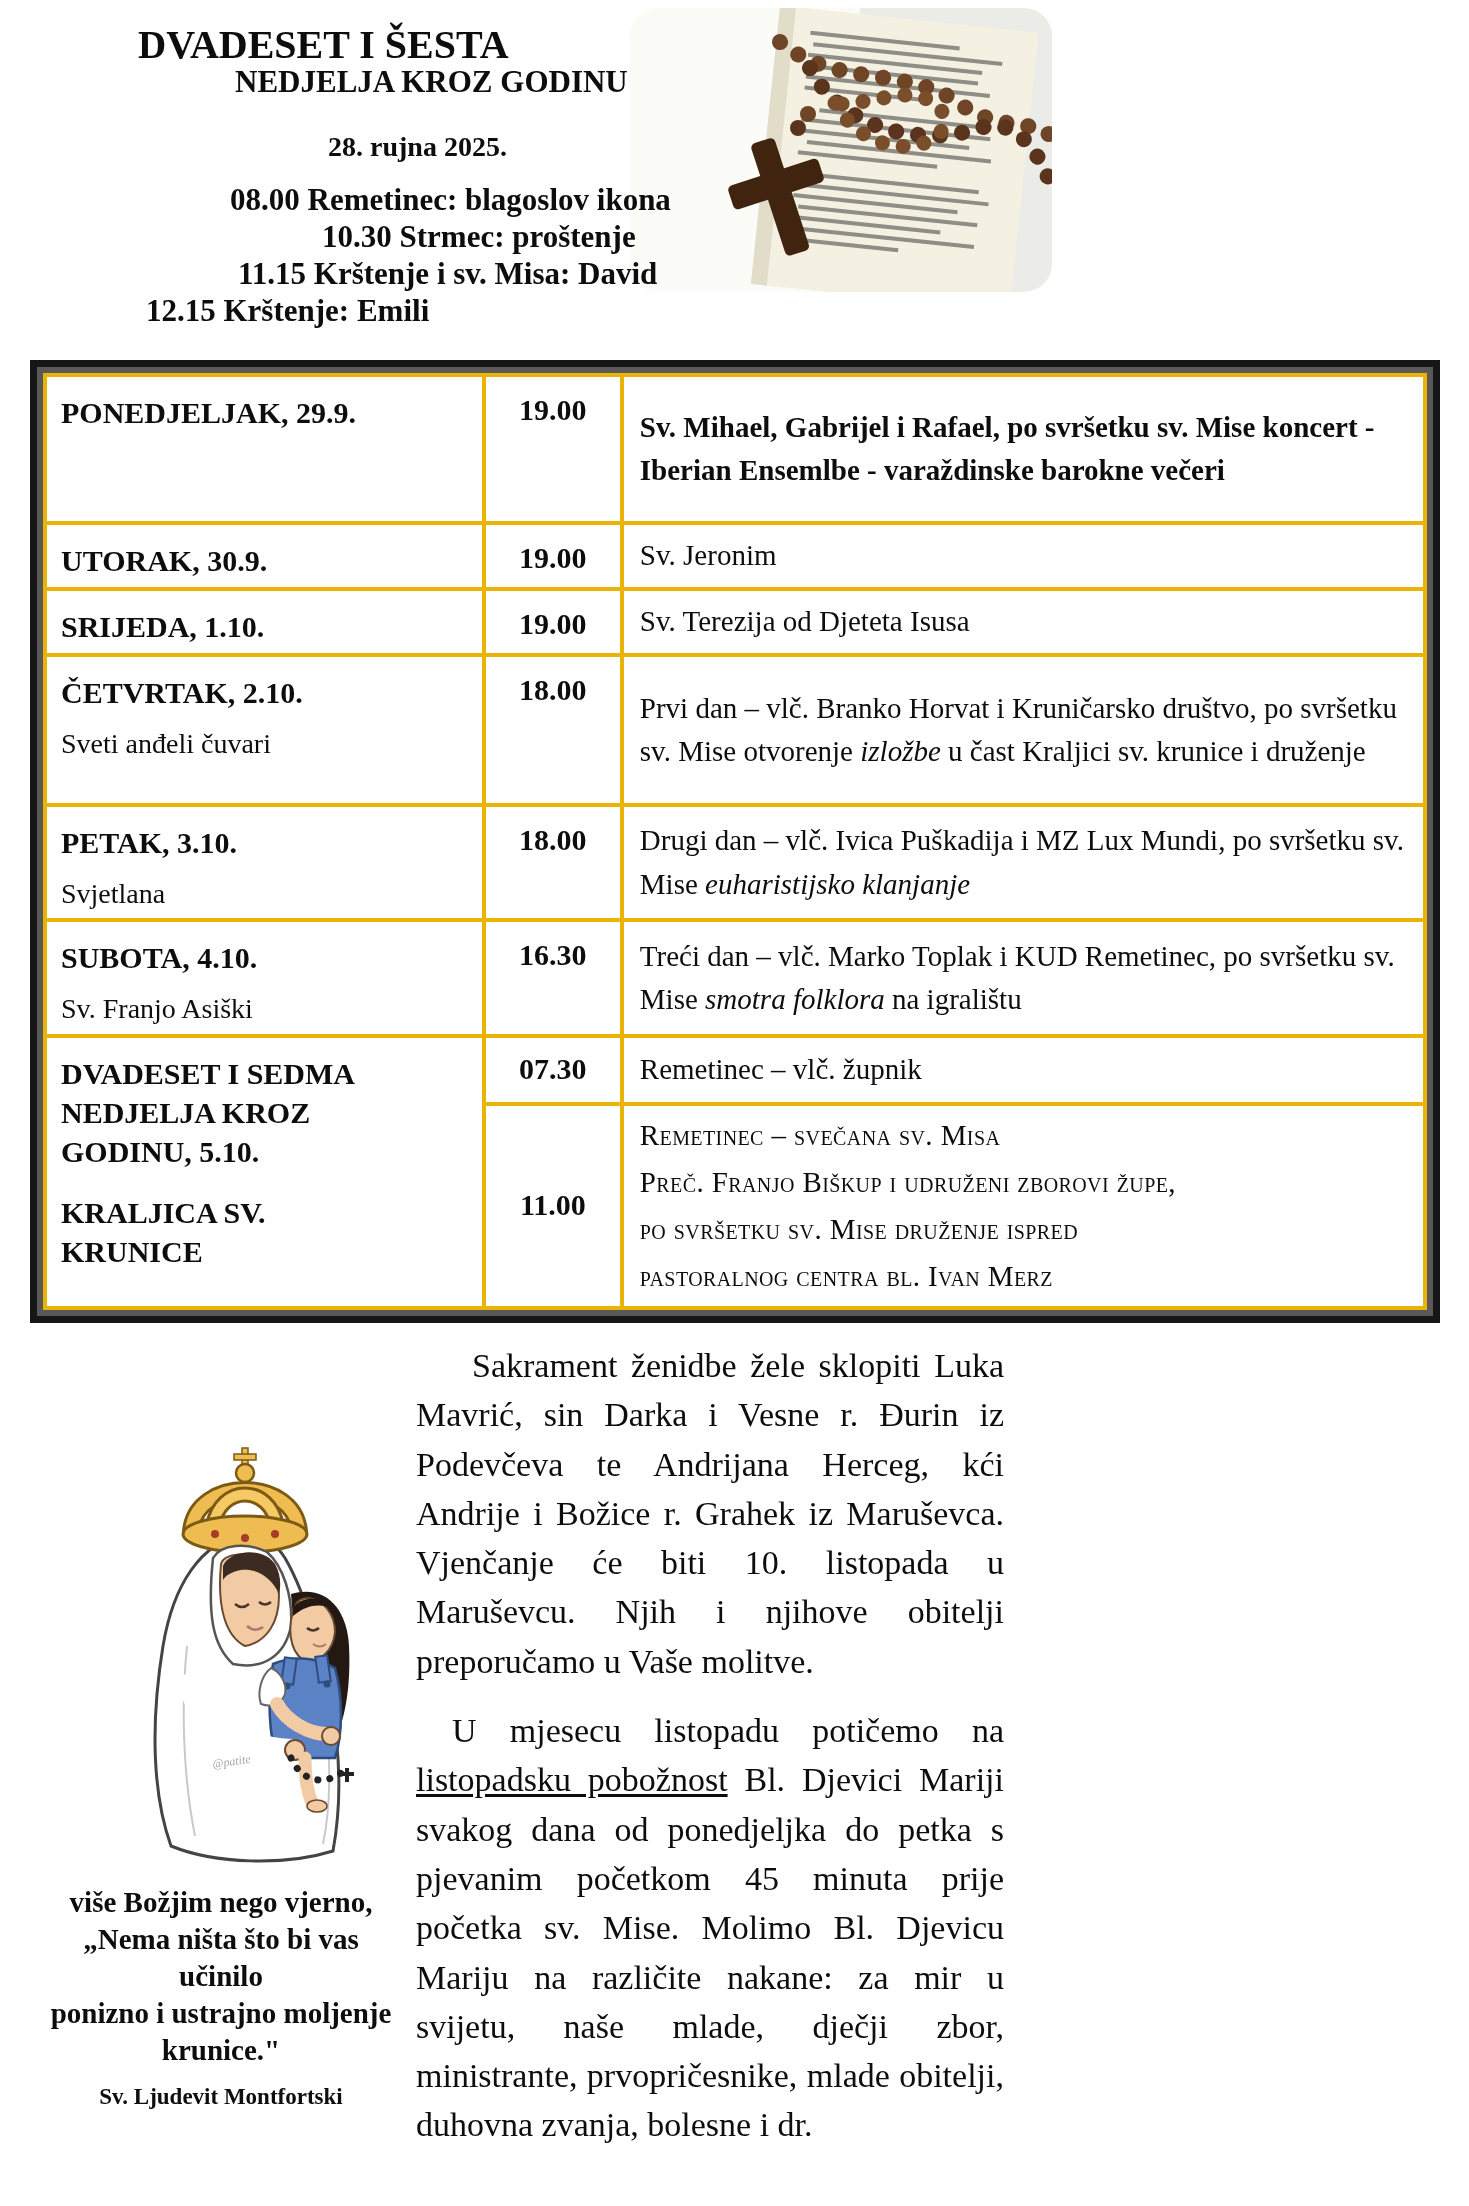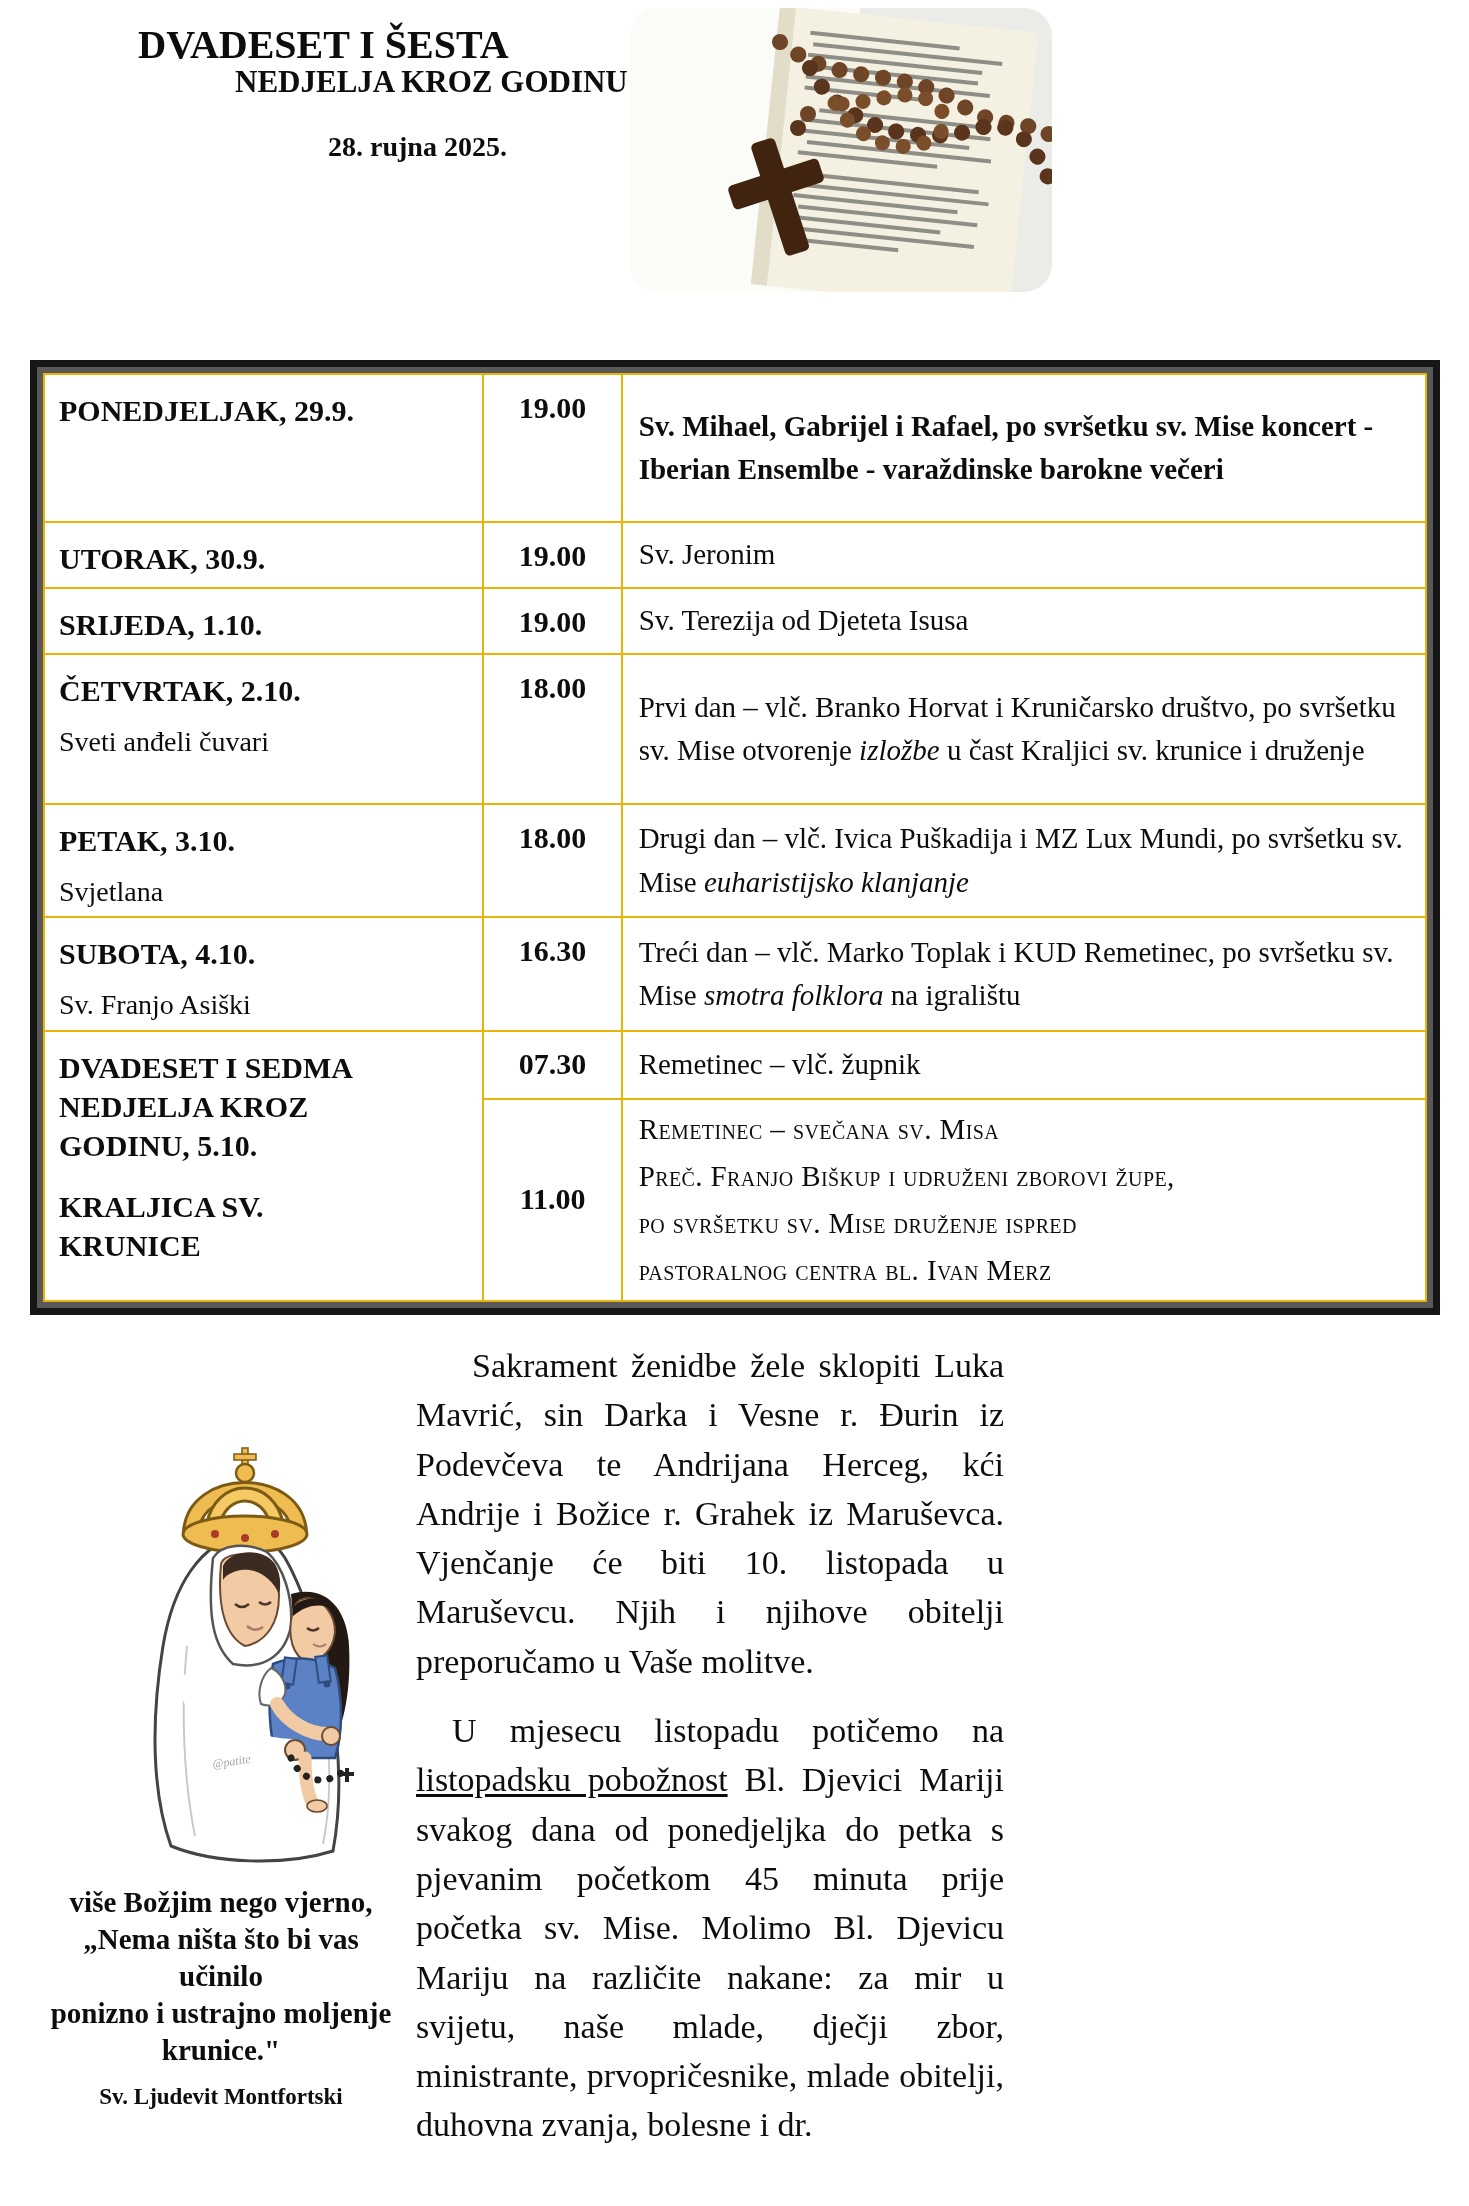--- a/index.html
+++ b/index.html
@@ -24,21 +24,21 @@
 
   
   .photo { position:absolute; left:630px; top:8px; width:422px; height:284px;
     border-radius:28px; overflow:hidden; z-index:1; }
 
   
   .table-frame { position:absolute; left:30px; top:360px; width:1410px;
     border:7px solid #161616; background:#fff; box-sizing:border-box; z-index:2; }
   .table-ring { border:6px solid #595959; }
   table.sched-table { border-collapse:collapse; width:100%; table-layout:fixed; }
-  .sched-table td { border:2px solid #eab308; vertical-align:top; box-sizing:border-box; overflow:hidden; }
+  .sched-table td { border:4px solid #eab308; vertical-align:top; box-sizing:border-box; overflow:hidden; }
   td.day { padding:16px 8px 6px 14px; font-size:30px; font-weight:bold; line-height:1.3; }
   td.day .sub { font-weight:normal; font-size:28px; margin-top:14px; }
   td.time { text-align:center; padding-top:16px; font-size:30px; font-weight:bold; }
   td.time.mid { vertical-align:middle; padding-top:0; }
   td.desc { padding:6px 16px; font-size:29px; line-height:1.5; vertical-align:middle; }
   td.desc .it { font-style:italic; }
   tr.h148{height:148px} tr.h66{height:66px} tr.h150{height:150px}
   tr.h112{height:112px} tr.h92{height:68px} tr.h182{height:182px}
   .bold-desc { font-weight:bold; }
   .day-group2 { margin-top:22px; }
@@ -61,20 +61,26 @@
 </style>
 </head>
 <body>
 
 <div class="page">
 
   <div class="header-block">
     <div class="hl hl1">DVADESET I ŠESTA</div>
     <div class="hl hl2">NEDJELJA KROZ GODINU</div>
     <div class="hl hl3">28. rujna 2025.</div>
+    <div class="sched">
+      <div class="hl s1">08.00 Remetinec: blagoslov ikona</div>
+      <div class="hl s2">10.30 Strmec: proštenje</div>
+      <div class="hl s3">11.15 Krštenje i sv. Misa: David</div>
+      <div class="hl s4">12.15 Krštenje: Emili</div>
+    </div>
   </div>
 
   <div class="photo">
     <svg width="422" height="284" viewBox="0 0 422 284">
       <rect width="422" height="284" fill="#fbfbf8"></rect>
       <rect x="230" y="0" width="192" height="284" fill="#ebebe8"></rect>
       <g transform="rotate(6 300 150)">
         <rect x="135" y="14" width="260" height="280" rx="6" fill="#f4f1e3"></rect>
         <rect x="135" y="14" width="16" height="280" fill="#e2ddc8"></rect>
         <g fill="#8e8e86">

